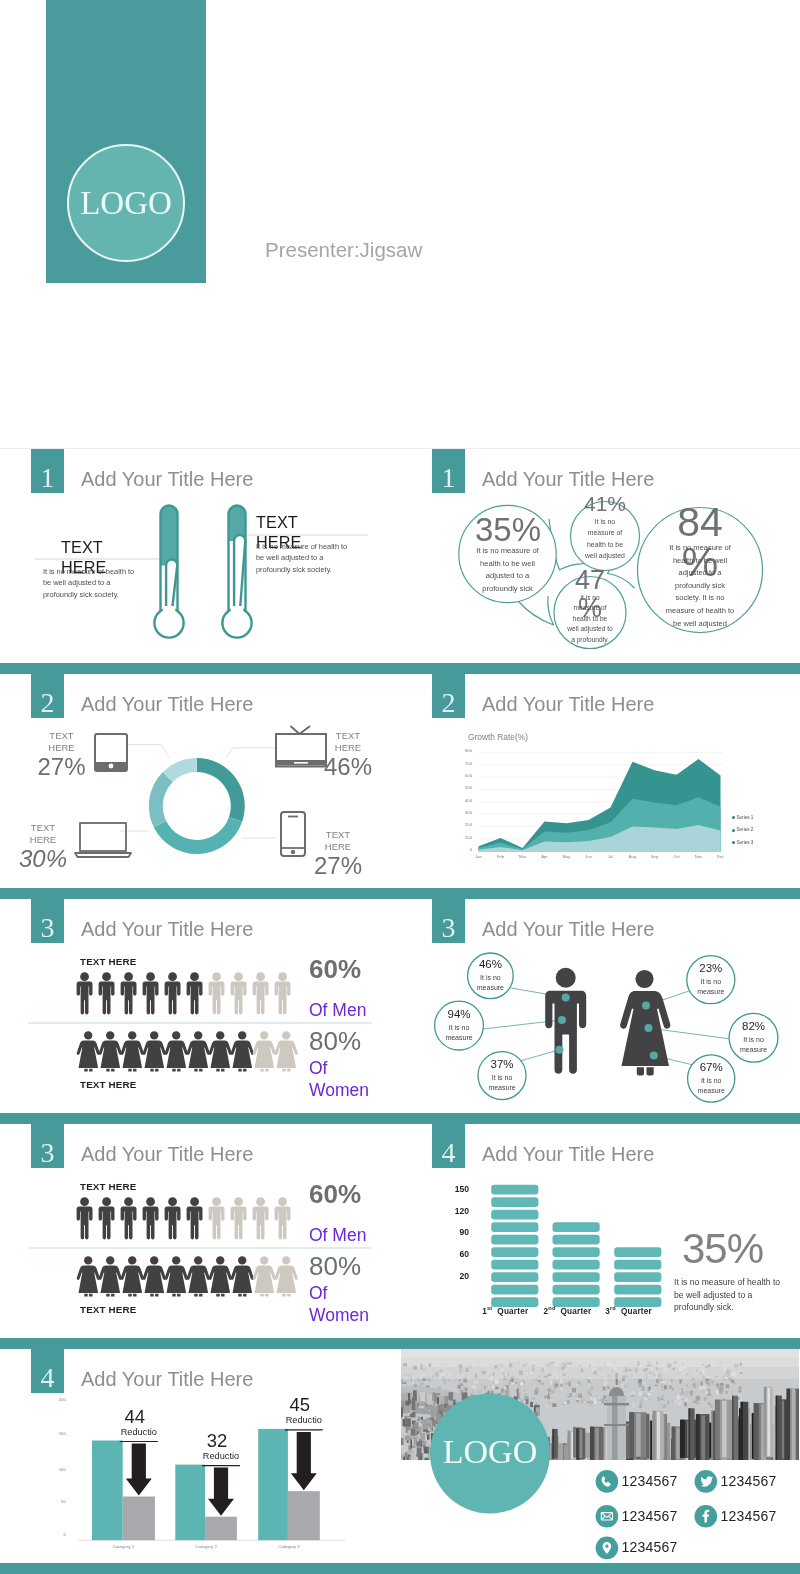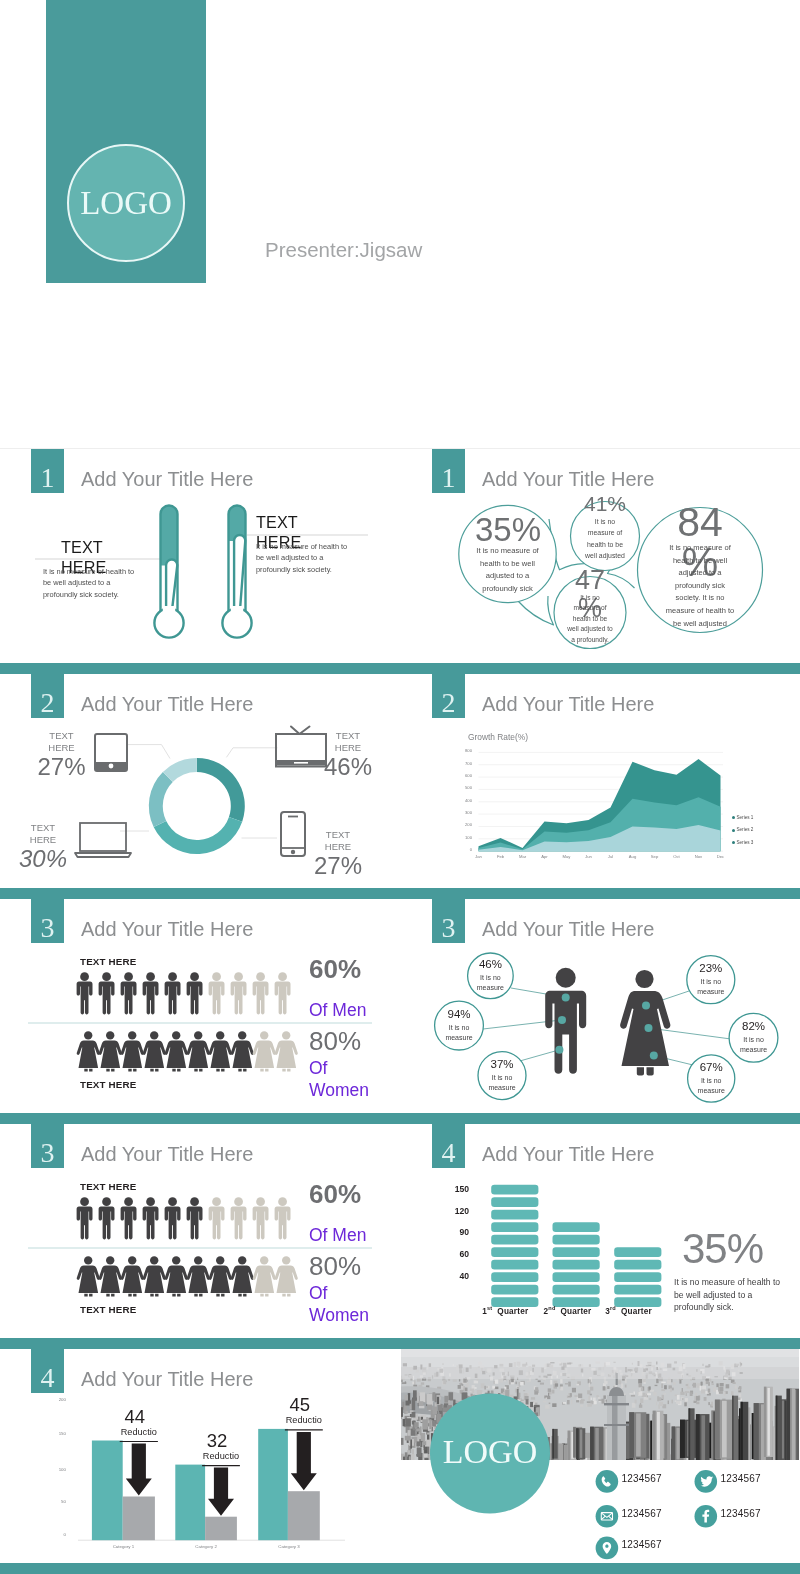--- a/index.html
+++ b/index.html
@@ -61,21 +61,21 @@
   .ar-title{position:absolute;left:67px;top:58px;font-size:8.4px;color:#808285;}
   .ar-yt{position:absolute;left:46px;width:25px;text-align:right;font-size:4.2px;color:#808285;line-height:1;}
   .ar-xt{position:absolute;top:181px;width:24px;text-align:center;font-size:4.2px;color:#808285;line-height:1;}
   .ar-lg{position:absolute;left:331px;font-size:4.6px;color:#4d4d4d;line-height:1.45;width:22px;}
 
 
 
 
 
   .ct-logo{position:absolute;left:29px;top:86px;width:120px;text-align:center;font-family:"Liberation Serif",serif;font-size:34px;color:#f0fbfa;line-height:1;}
-  .ct-val{position:absolute;font-size:10px;color:#231f20;line-height:1;letter-spacing:0.2px;}
+  .ct-val{position:absolute;font-size:14px;color:#231f20;line-height:1;letter-spacing:0.2px;}
   .aw-yt{position:absolute;left:44px;width:22px;text-align:right;font-size:4.4px;color:#808285;line-height:1;}
   .aw-xt{position:absolute;top:196px;width:52px;text-align:center;font-size:4.4px;color:#808285;line-height:1;}
   .aw-num{position:absolute;width:52px;text-align:center;font-size:18.5px;color:#231f20;line-height:1;}
   .aw-red{position:absolute;width:62px;text-align:center;font-size:9.2px;color:#231f20;line-height:1;}
   .bq-yt{position:absolute;left:40px;width:28px;text-align:right;font-size:8.6px;font-weight:bold;color:#231f20;line-height:1;}
   .bq-q{position:absolute;top:181px;font-size:8.2px;font-weight:bold;color:#231f20;white-space:nowrap;letter-spacing:0.2px;}
   .bq-q sup{font-size:5.6px;}
   .bq-qname{margin-left:5px;}
   .bq-big{position:absolute;left:281px;top:104px;font-size:42px;color:#808285;line-height:1;letter-spacing:-1px;}
   .bq-body{position:absolute;left:273px;top:152px;width:110px;font-size:8.6px;color:#414042;line-height:12.6px;}
@@ -581,21 +581,21 @@
           <rect x="213.2" y="173.3" width="47.2" height="9.7" rx="3.2" fill="#5fb8b5"></rect>
           <rect x="213.2" y="160.8" width="47.2" height="9.7" rx="3.2" fill="#5fb8b5"></rect>
           <rect x="213.2" y="148.3" width="47.2" height="9.7" rx="3.2" fill="#5fb8b5"></rect>
           <rect x="213.2" y="135.8" width="47.2" height="9.7" rx="3.2" fill="#5fb8b5"></rect>
           <rect x="213.2" y="123.3" width="47.2" height="9.7" rx="3.2" fill="#5fb8b5"></rect>
         </svg>
         <div class="bq-yt" style="top:60.8px">150</div>
         <div class="bq-yt" style="top:82.6px">120</div>
         <div class="bq-yt" style="top:104.0px">90</div>
         <div class="bq-yt" style="top:126.3px">60</div>
-        <div class="bq-yt" style="top:147.7px">40</div>
+        <div class="bq-yt" style="top:147.7px">20</div>
         <div class="bq-q" style="left:81.2px"><span>1</span><sup>st</sup><span class="bq-qname">Quarter</span></div>
         <div class="bq-q" style="left:142.5px"><span>2</span><sup>nd</sup><span class="bq-qname">Quarter</span></div>
         <div class="bq-q" style="left:204.2px"><span>3</span><sup>rd</sup><span class="bq-qname">Quarter</span></div>
         <div class="bq-big">35%</div>
         <div class="bq-body">It is no measure of health to be well adjusted to a profoundly sick.</div>
 
       </div>
       <div class="rowbar"></div>
     </div>
     <div class="row">

